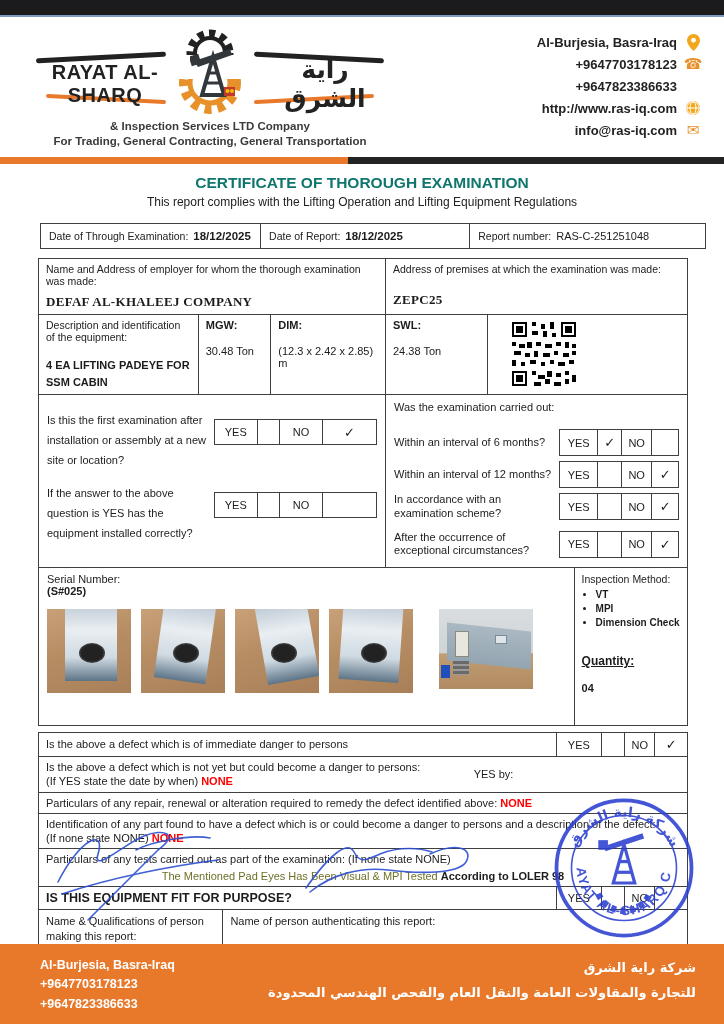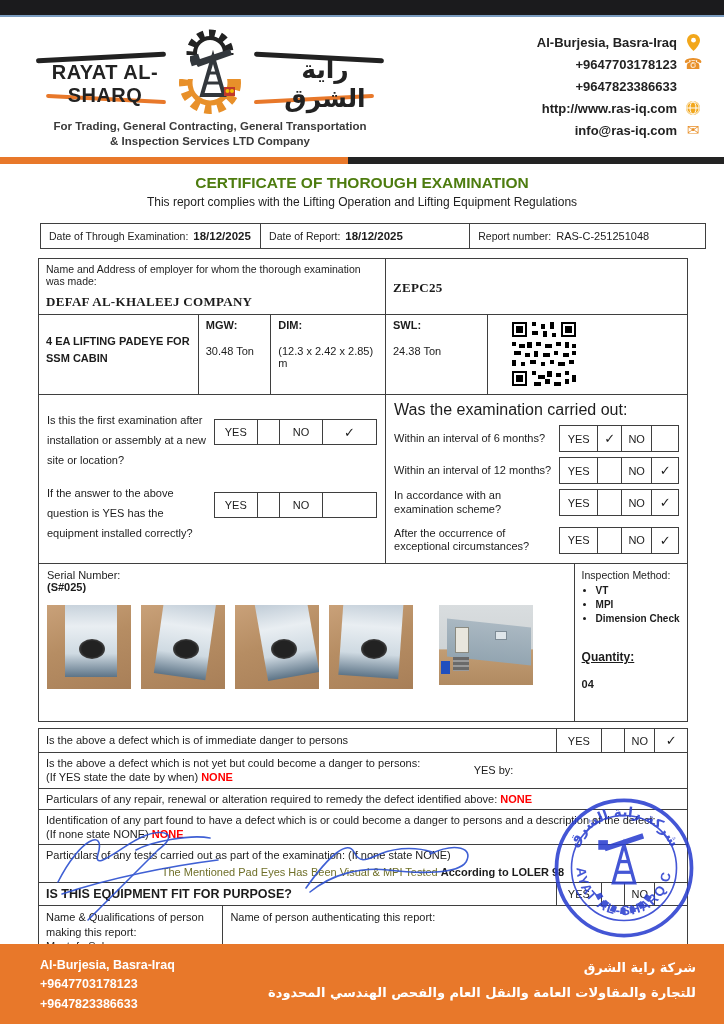--- a/index.html
+++ b/index.html
@@ -29,21 +29,21 @@
   .contact-icon { width:18px; display:flex; justify-content:center; }
   .glyph-icon { color:#e8902a; font-size:15px; font-family:"DejaVu Sans", sans-serif; }
   .icon-spacer { width:18px; }
 
   
   .divider { display:flex; height:7px; margin-top:2px; }
   .divider-orange { width:48%; background:#e8782a; }
   .divider-dark { width:52%; background:#232323; }
 
   
-  .title { text-align:center; font-weight:bold; font-size:15.5px; margin-top:10px; color:#4d7c0f; }
+  .title { text-align:center; font-weight:bold; font-size:15.5px; margin-top:10px; color:#0f766e; }
   .subtitle { text-align:center; font-size:12px; margin-top:3px; color:#222; }
 
   
   .tbl { border:1.5px solid #3f3f3f; margin-left:38px; width:650px; font-size:10.5px; }
   .dates-tbl { margin-left:40px; width:666px; display:flex; margin-top:14px;align-items:center; }
   .dates-cell { padding:6px 8px; display:flex; align-items:baseline; gap:5px; }
   .dates-cell + .dates-cell { border-left:1px solid #3f3f3f; }
   .lbl { color:#222; }
   .val { font-weight:bold; font-size:11.5px; }
   .row { display:flex; border-top:1px solid #3f3f3f; }
@@ -63,21 +63,21 @@
   .yn-cell { display:flex; align-items:center; justify-content:center; }
   .yn-cell + .yn-cell { border-left:1px solid #3f3f3f; }
   .chk { font-family:"DejaVu Sans", sans-serif; font-size:13px; }
 
   
   .q-left { width:53.4%; padding:6px 8px; }
   .q-right { width:46.6%; padding:4px 8px 4px 8px; }
   .q-item { display:flex; margin-top:10px; }
   .q-text { width:178px; font-size:11px; line-height:1.8; }
   .q-box { margin-left:6px; margin-top:8px; }
-  .exam-hdr { font-size:16px; margin:2px 0 6px 0; }
+  .exam-hdr { font-size:11px; margin:2px 0 16px 0; }
   .exam-row { display:flex; align-items:center; margin-bottom:5px;justify-content:center; }
   .exam-q { flex:1; font-size:11px; line-height:1.25; padding-right:4px; }
   .exam-grid { display:flex; border:1px solid #3f3f3f; height:27px; width:120px; font-size:11px; }
   .exam-grid .yn-cell:nth-child(1){ width:38px; }
   .exam-grid .yn-cell:nth-child(2){ width:24px; }
   .exam-grid .yn-cell:nth-child(3){ width:31px; }
   .exam-grid .yn-cell:nth-child(4){ width:27px; }
   .q1-grid { width:163px; }
   .q1-grid .yn-cell:nth-child(1){ width:42px; }
   .q1-grid .yn-cell:nth-child(2){ width:23px; }
@@ -181,22 +181,22 @@
             <rect x="0" y="12" width="10" height="10" fill="#32373c" transform="rotate(-18 5 17)"></rect>
             <rect x="34" y="44" width="11" height="9" fill="#c0392b"></rect>
             <circle cx="37.5" cy="48" r="2" fill="#f2c100"></circle>
             <circle cx="42" cy="48" r="2" fill="#f2c100"></circle>
           </svg>
         </div>
         <div class="logo-en">RAYAT AL-SHARQ</div>
         <div class="logo-ar">راية الشرق</div>
       </div>
       <div class="tagline">
+        <div>&amp; Inspection Services LTD Company</div>
         <div>For Trading, General Contracting, General Transportation</div>
-        <div>&amp; Inspection Services LTD Company</div>
       </div>
     </div>
 
     <div class="contacts">
       <div class="contact-row">
         <span class="contact-text">Al-Burjesia, Basra-Iraq</span>
         <span class="contact-icon">
           <svg width="13" height="17" viewBox="0 0 13 17">
               <path d="M6.5 0 C2.9 0 0 2.9 0 6.5 C0 11.2 6.5 17 6.5 17 C6.5 17 13 11.2 13 6.5 C13 2.9 10.1 0 6.5 0 Z" fill="#f2a71b"></path>
               <circle cx="6.5" cy="6.2" r="2.4" fill="#fff"></circle>
@@ -253,26 +253,28 @@
   </div>
 
   <div class="tbl main-tbl">
 
     <div class="row" style="min-height:46px">
       <div class="cell" style="width:53.4%">
         <div class="lbl">Name and Address of employer for whom the thorough examination was made:</div>
         <div class="serif-val">DEFAF AL-KHALEEJ COMPANY</div>
       </div>
       <div class="cell" style="width:46.6%">
+        <div class="lbl">Address of premises at which the examination was made:</div>
         <div class="serif-val" style="margin-top:17px">ZEPC25</div>
       </div>
     </div>
 
     <div class="row" style="min-height:80px">
       <div class="cell" style="width:24.5%">
+        <div class="lbl">Description and identification of the equipment:</div>
         <div class="desc-val">4 EA LIFTING PADEYE FOR SSM CABIN</div>
       </div>
       <div class="cell" style="width:11.2%">
         <div class="mini-lbl">MGW:</div>
         <div class="mini-val">30.48 Ton</div>
       </div>
       <div class="cell" style="width:17.7%">
         <div class="mini-lbl">DIM:</div>
         <div class="mini-val">(12.3 x 2.42 x 2.85) m</div>
       </div>

